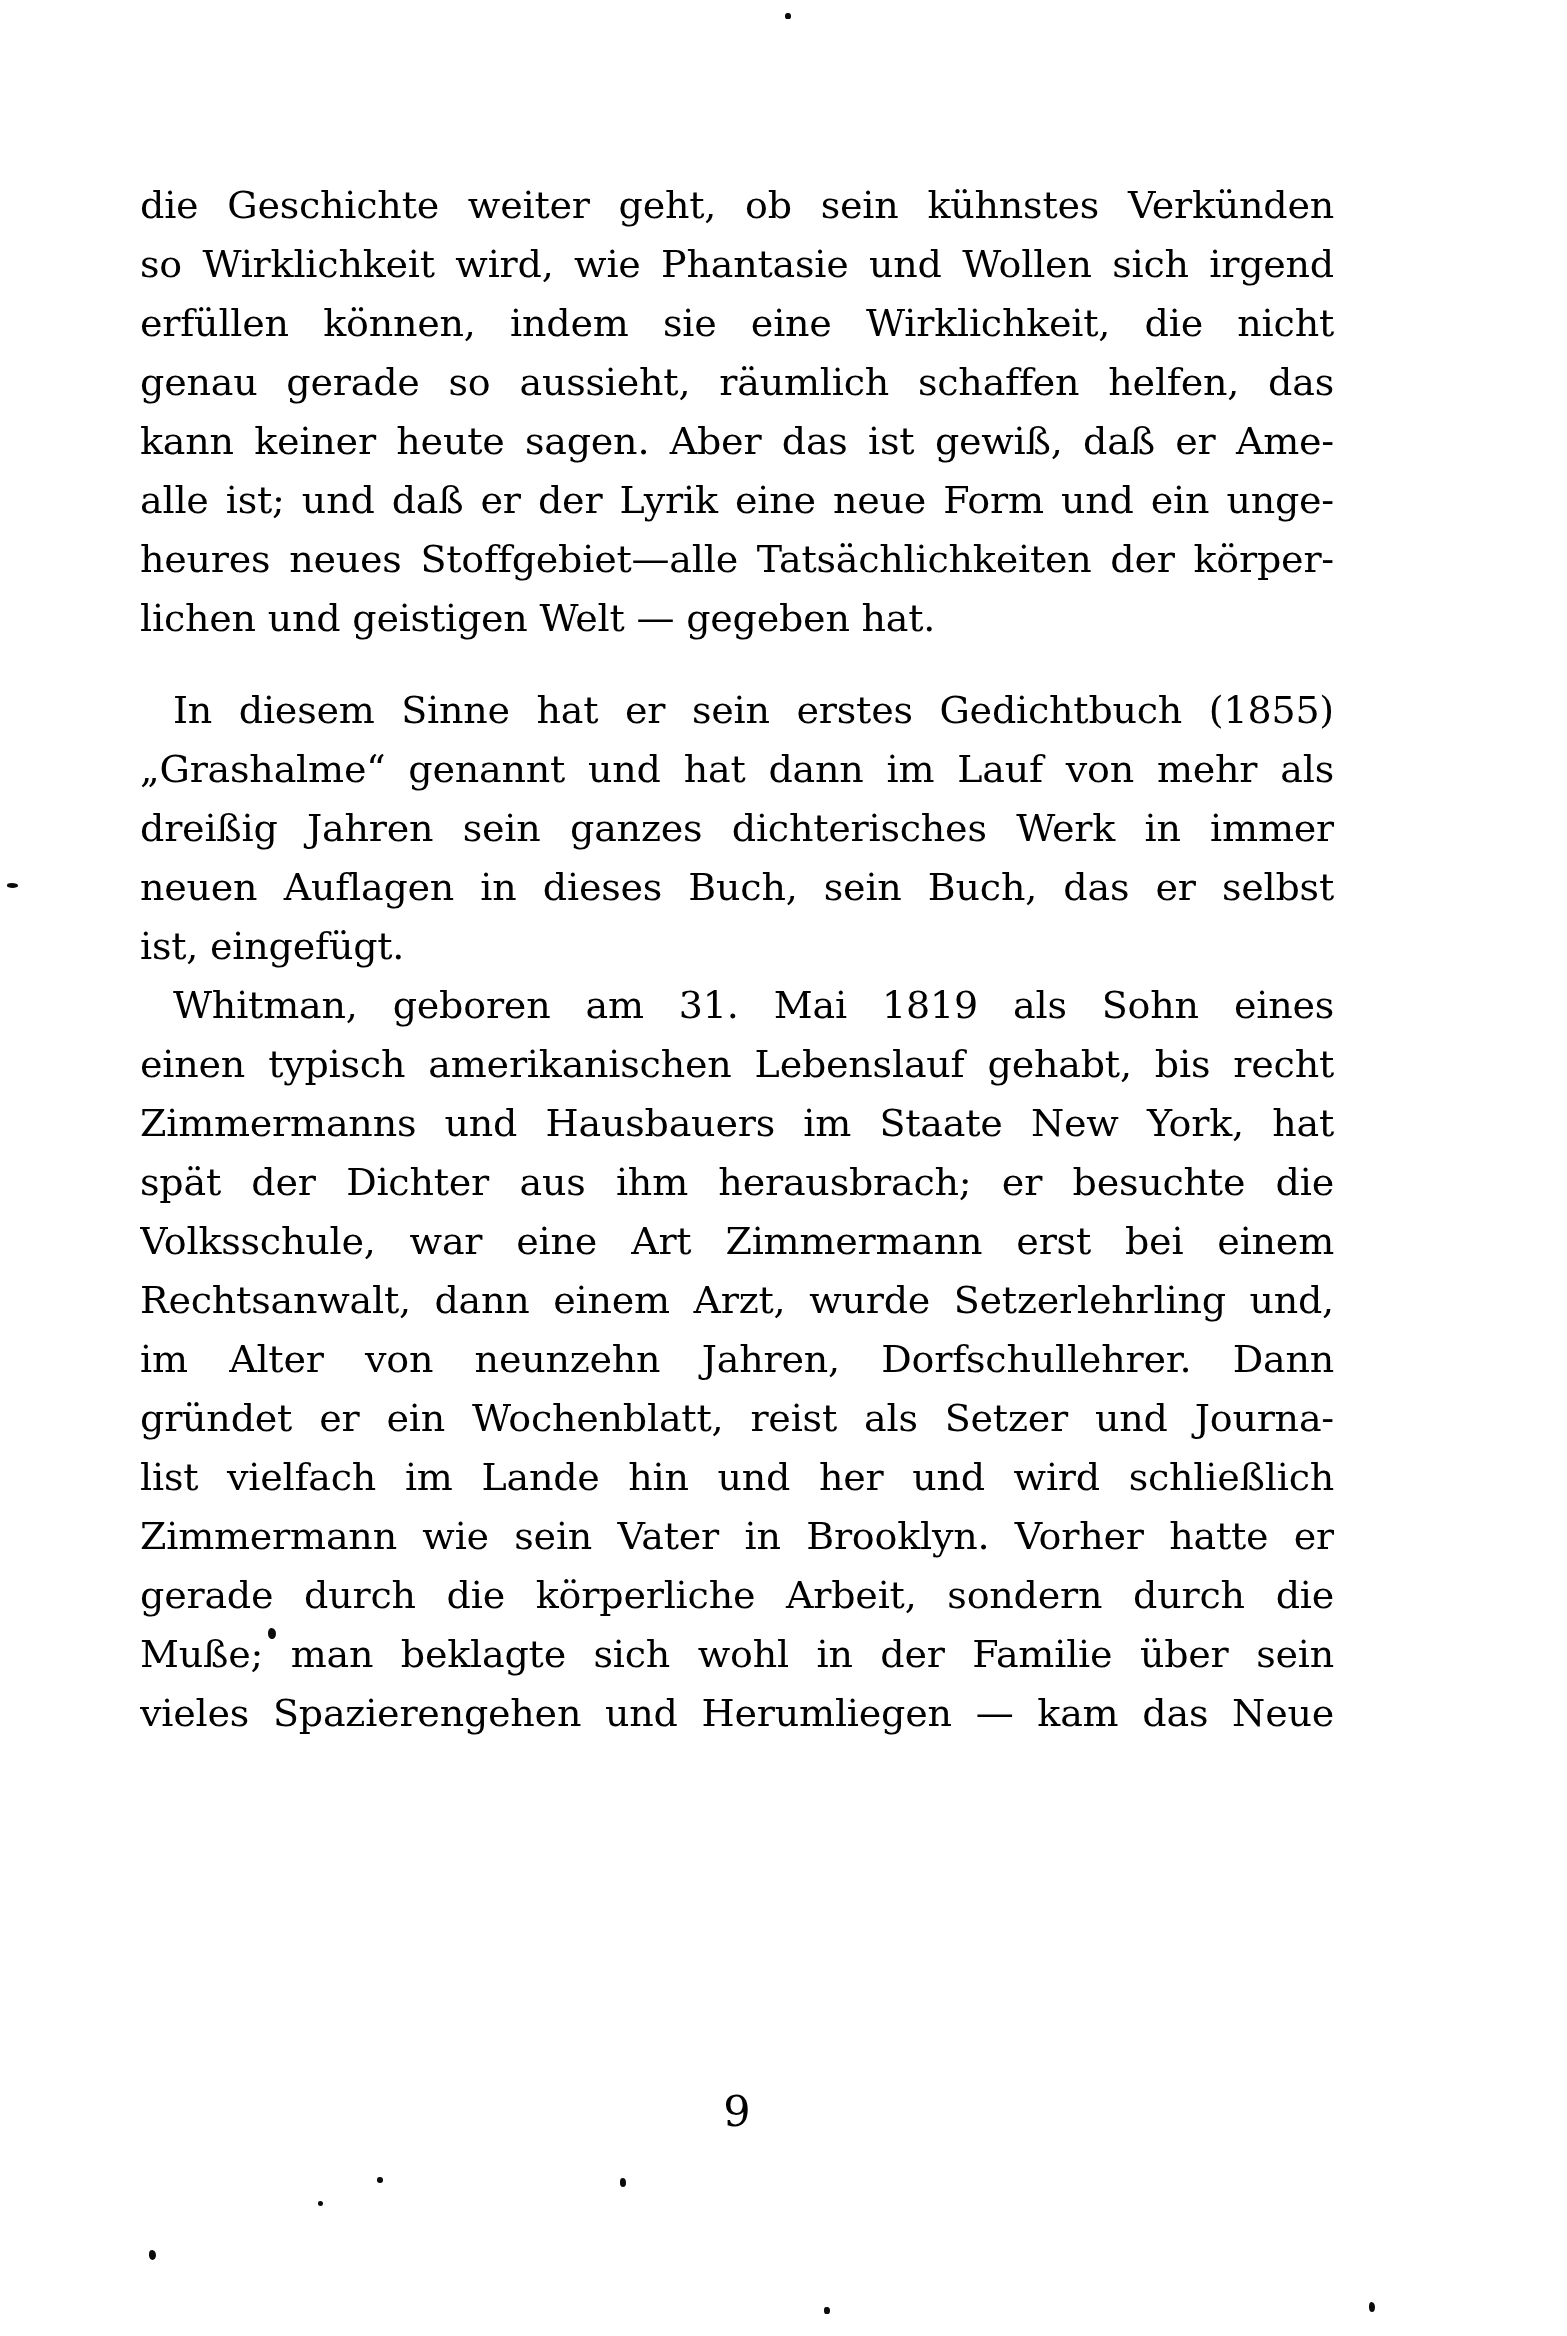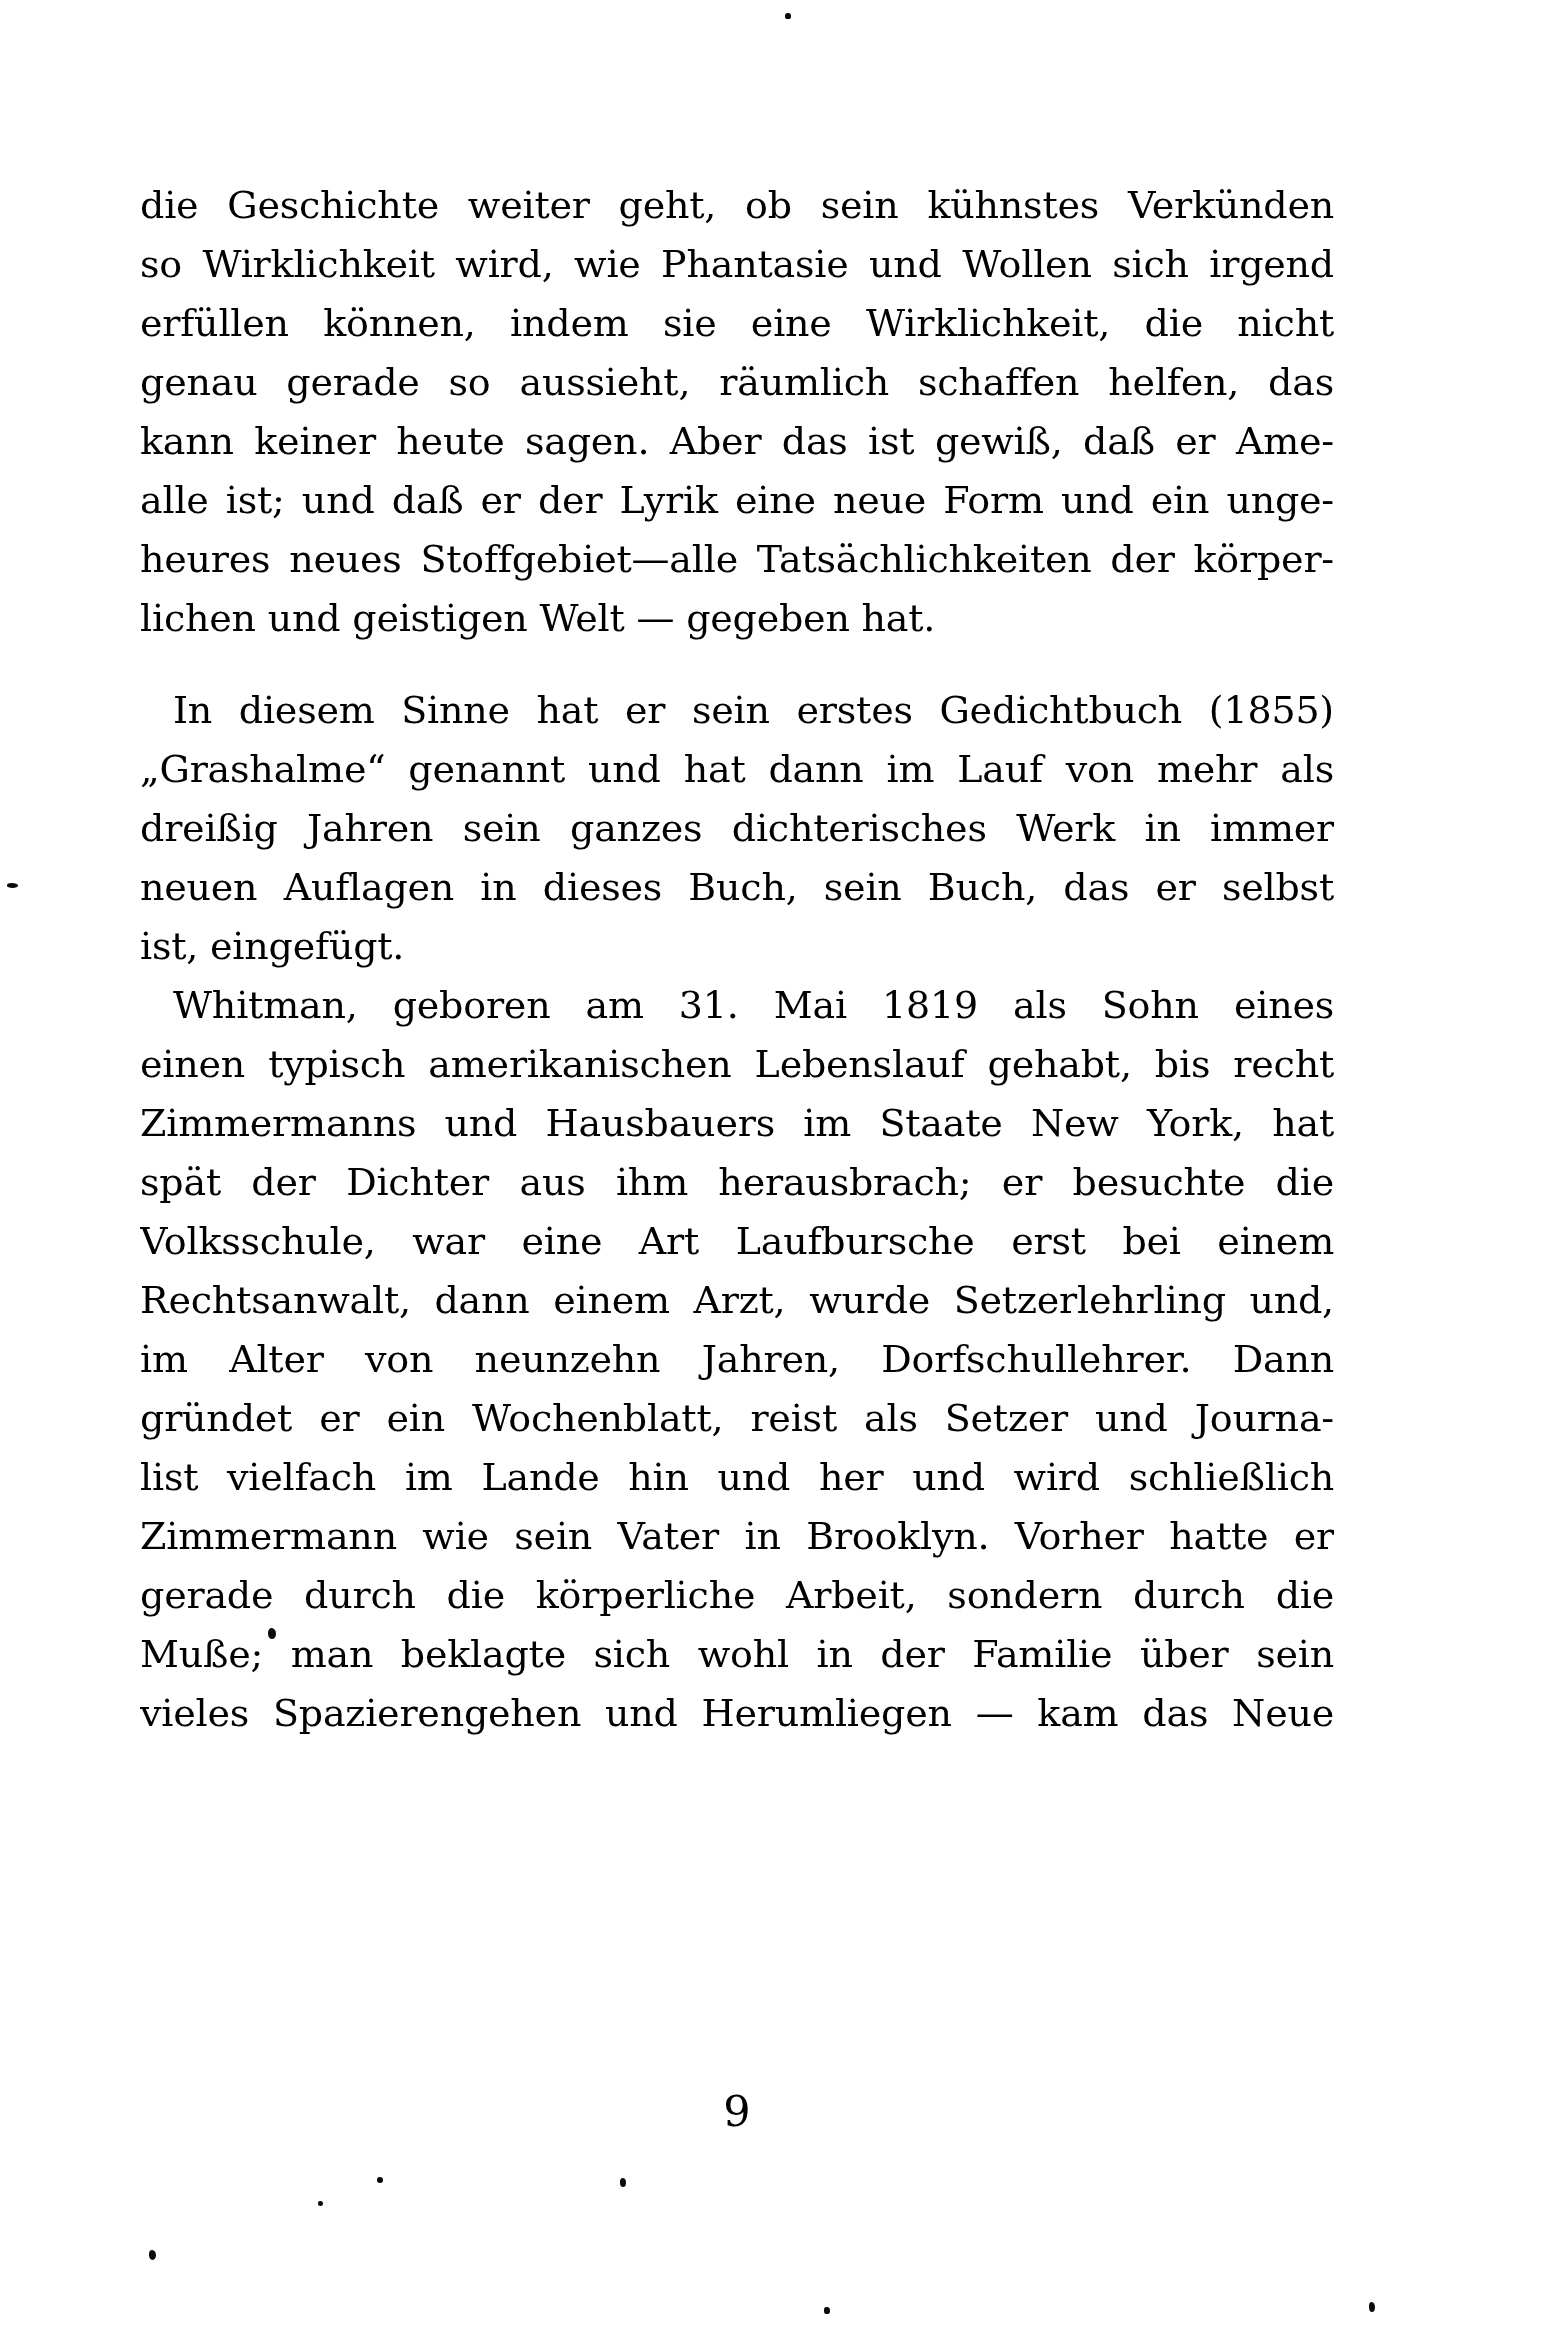--- a/index.html
+++ b/index.html
@@ -69,21 +69,21 @@
       <div class="line fill">„Grashalme“ genannt und hat dann im Lauf von mehr als</div>
       <div class="line fill">dreißig Jahren sein ganzes dichterisches Werk in immer</div>
       <div class="line fill">neuen Auflagen in dieses Buch, sein Buch, das er selbst</div>
       <div class="line">ist, eingefügt.</div>
     </div>
     <div class="para para-body" style="margin-top: 0px;">
       <div class="line fill" style="padding-left: 33px;">Whitman, geboren am 31. Mai 1819 als Sohn eines</div>
       <div class="line fill">einen typisch amerikanischen Lebenslauf gehabt, bis recht</div>
       <div class="line fill">Zimmermanns und Hausbauers im Staate New York, hat</div>
       <div class="line fill">spät der Dichter aus ihm herausbrach; er besuchte die</div>
-      <div class="line fill">Volksschule, war eine Art Laufbursche erst bei einem</div>
+      <div class="line fill">Volksschule, war eine Art Zimmermann erst bei einem</div>
       <div class="line fill">Rechtsanwalt, dann einem Arzt, wurde Setzerlehrling und,</div>
       <div class="line fill">im Alter von neunzehn Jahren, Dorfschullehrer. Dann</div>
       <div class="line fill">gründet er ein Wochenblatt, reist als Setzer und Journa-</div>
       <div class="line fill">list vielfach im Lande hin und her und wird schließlich</div>
       <div class="line fill">Zimmermann wie sein Vater in Brooklyn. Vorher hatte er</div>
       <div class="line fill">gerade durch die körperliche Arbeit, sondern durch die</div>
       <div class="line fill">Muße; man beklagte sich wohl in der Familie über sein</div>
       <div class="line fill">vieles Spazierengehen und Herumliegen — kam das Neue</div>
     </div>
   </main>

